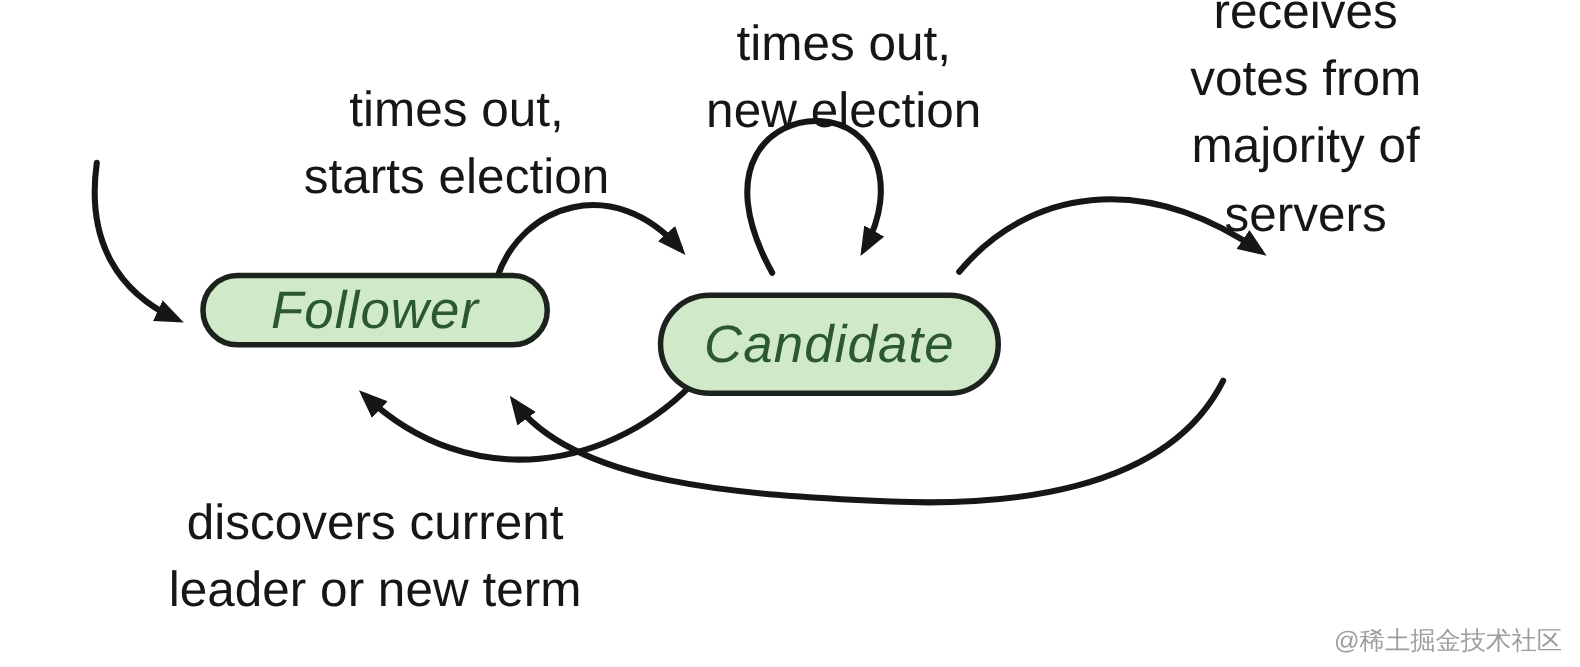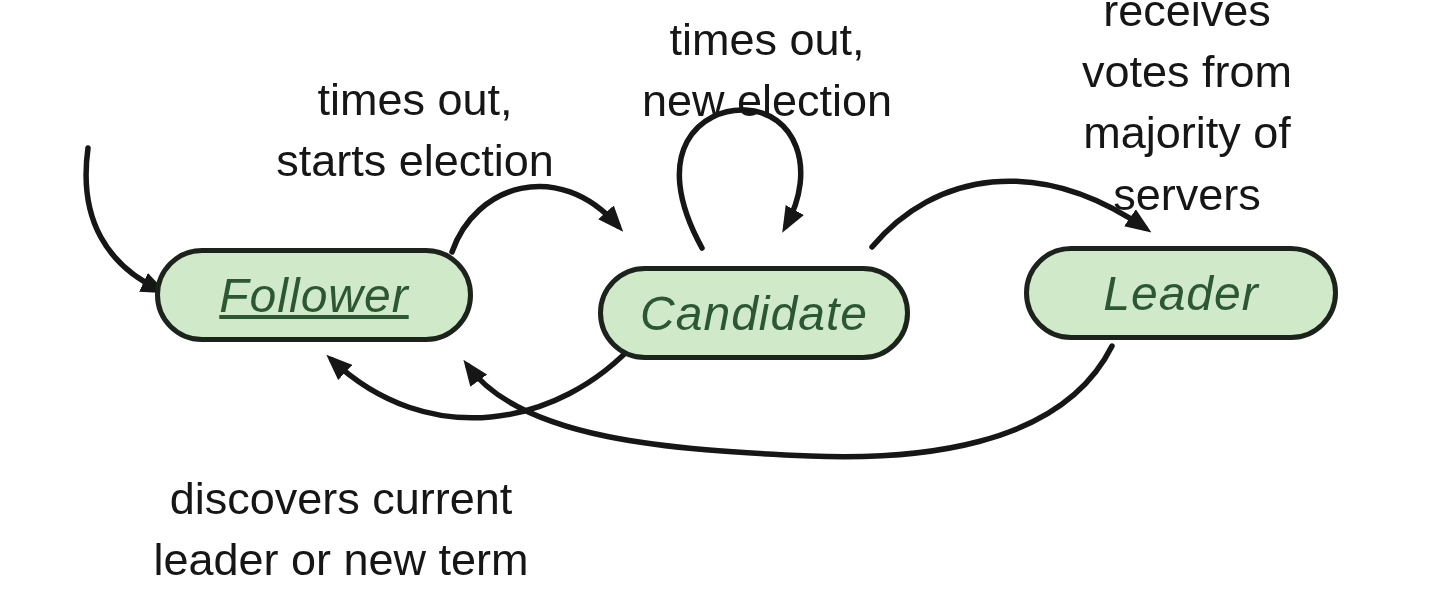--- a/index.html
+++ b/index.html
@@ -65,40 +65,38 @@
       </marker>
     </defs>
     <path class="edge" d="M 88 148 C 78 220 108 266 160 290" marker-end="url(#ah)"></path>
     <path class="edge" d="M 452 252 C 475 185 558 158 618 226" marker-end="url(#ah)"></path>
     <path class="edge" d="M 702 248 C 648 150 702 108 745 110 C 795 112 818 168 786 226" marker-end="url(#ah)"></path>
     <path class="edge" d="M 872 247 C 935 172 1038 155 1145 228" marker-end="url(#ah)"></path>
     <path class="edge" d="M 636 342 C 558 428 428 450 332 360" marker-end="url(#ah)"></path>
     <path class="edge" d="M 1112 346 C 1060 450 910 460 810 456 C 672 450 522 440 468 366" marker-end="url(#ah)"></path>
   </svg>
 
-  <div class="state" style="left:155px; top:248px; width:318px; height:94px;text-decoration:underline;">
+  <div class="state" style="left:182px; top:248px; width:318px; height:68px;">
     <span>Follower</span>
   </div>
 
   <div class="state" style="left:598px; top:246px; width:312px; height:94px;margin-top:20px;">
     <span>Candidate</span>
   </div>
 
-  <div class="state" style="left:1024px; top:246px; width:314px; height:94px;">
-    <span>Leader</span>
-  </div>
 
 
   <div class="tlabel" style="left:415px; top:130px;">times out,
 starts election</div>
 
   <div class="tlabel" style="left:767px; top:70px;">times out,
 new election</div>
 
   <div class="tlabel" style="left:1187px; top:102px;">receives votes from
 majority of servers</div>
 
-  <div class="tlabel" style="left:341px; top:505px;margin-top:24px;">discovers current
+  <div class="tlabel" style="left:341px; top:505px;">discovers current
 leader or new term</div>
 
 
+  <div class="watermark">@稀土掘金技术社区</div>
 
 </div>
 
 </body></html>

